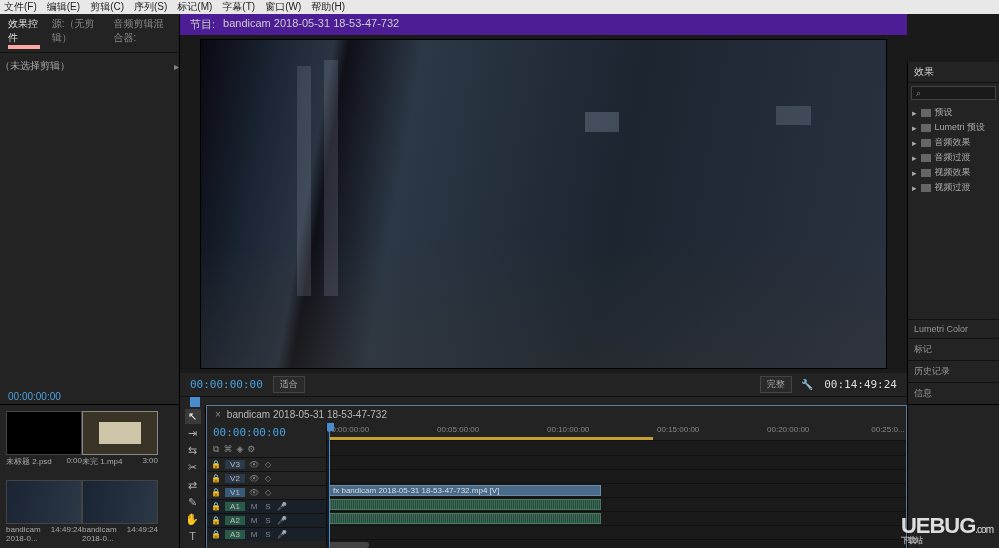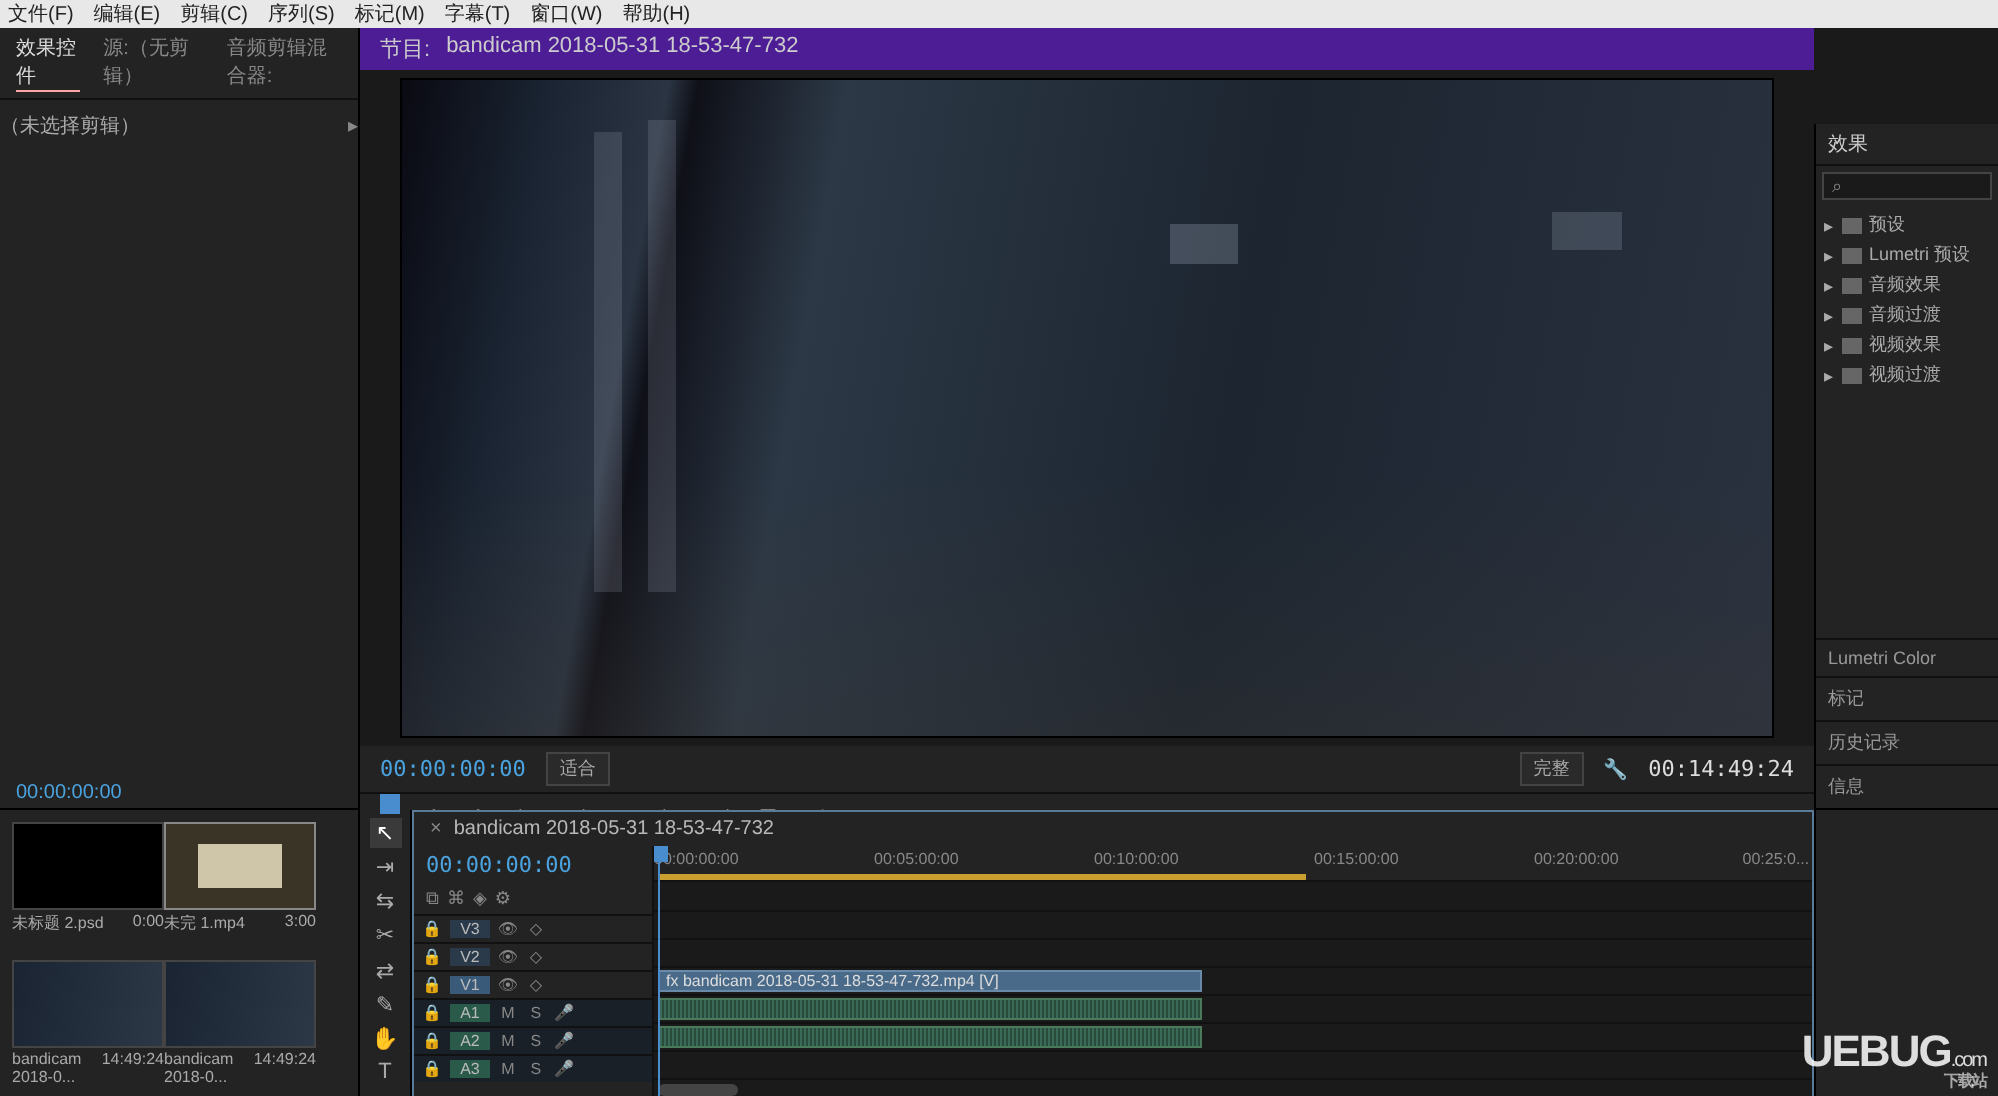--- a/index.html
+++ b/index.html
@@ -3,21 +3,21 @@
 <meta charset="utf-8">
 <style>
 * { margin: 0; padding: 0; box-sizing: border-box; font-family: "Microsoft YaHei", Arial, sans-serif; }
 body { background: #1a1a1a; color: #b8b8b8; font-size: 10px; width: 999px; height: 548px; overflow: hidden; position: relative; }
 .menubar { background: #e8e8e8; color: #222; height: 14px; display: flex; align-items: center; padding: 0 4px; gap: 10px; font-size: 10px; }
 .menubar span { cursor: pointer; }
 .main { display: flex; height: 390px; }
 .left-col { width: 180px; display: flex; flex-direction: column; border-right: 1px solid #000; }
 .panel-tabs { display: flex; gap: 12px; padding: 3px 8px; font-size: 10px; background: #232323; border-bottom: 1px solid #111; }
 .panel-tabs .tab { color: #888; cursor: pointer; }
-.panel-tabs .tab.active { color: #ddd; border-bottom: 1px solid #fca5a5; }
+.panel-tabs .tab.active { color: #ddd; border-bottom: 4px solid #fca5a5; }
 .effect-controls { flex: 1; background: #232323; padding: 4px 0; font-size: 10px; }
 .ec-row { display: flex; justify-content: space-between; align-items: center; padding: 2px 0; color: #aaa; }
 .ec-arrow { color: #888; }
 .tc-left { padding: 2px 8px; color: #4aa3df; font-size: 10px; background: #232323; }
 .center-col { flex: 1; display: flex; flex-direction: column; background: #1e1e1e; }
 .monitor-header { padding: 3px 10px; font-size: 11px; color: #ccc; background: #4c1d95; display: flex; gap: 8px; }
 .monitor-body { flex: 1; display: flex; align-items: center; justify-content: center; background: #1a1a1a; padding: 4px 20px; }
 .video-preview { width: 100%; height: 330px; background: linear-gradient(100deg, #0a0a12 0%, #1a2432 10%, #2a3442 18%, #0f1018 20%, #2c3846 30%, #1c2530 60%, #2a3240 100%); position: relative; border: 1px solid #000; }
 .video-preview::before { content: ""; position: absolute; bottom: 0; left: 0; right: 0; height: 40%; background: linear-gradient(to bottom, transparent, rgba(60,55,50,0.3)); }
 .light-slit { position: absolute; background: rgba(200,210,230,0.15); }
@@ -68,21 +68,21 @@
 .tl-yellow { position: absolute; top: 14px; left: 2px; height: 3px; background: #c9a030; }
 .tl-playhead { position: absolute; left: 2px; top: 0; bottom: 0; width: 1px; background: #4a8dcf; z-index: 5; }
 .tl-playhead::before { content: ""; position: absolute; top: 0; left: -4px; width: 9px; height: 8px; background: #4a8dcf; }
 .track-lane { height: 14px; border-top: 1px solid #111; position: relative; }
 .clip { position: absolute; top: 1px; bottom: 1px; left: 2px; background: #4a6a8a; border: 1px solid #6a8aaa; font-size: 8px; color: #ddd; padding: 0 3px; overflow: hidden; white-space: nowrap; }
 .clip.audio { background: #2a4a3a; background-image: repeating-linear-gradient(90deg, #3a6a5a 0 1px, transparent 1px 2px); border-color: #4a7a5a; }
 .tl-scroll { height: 10px; background: #1a1a1a; border-top: 1px solid #111; position: relative; }
 .tl-scroll-thumb { position: absolute; left: 2px; width: 40px; height: 6px; top: 2px; background: #444; border-radius: 3px; }
 .watermark { position: absolute; right: 6px; bottom: 2px; font-size: 22px; font-weight: bold; color: rgba(255,255,255,0.85); letter-spacing: -1px; }
 .watermark small { font-size: 10px; font-weight: normal; }
-.watermark .sub { font-size: 8px; display: block; text-align: right; color: rgba(255,255,255,0.6); margin-top: -4px; }
+.watermark .sub { font-size: 8px; display: block; color: rgba(255,255,255,0.6); margin-top: -4px; }
 </style>
 </head>
 <body>
 
 <div class="menubar">
   <span>文件(F)</span>
   <span>编辑(E)</span>
   <span>剪辑(C)</span>
   <span>序列(S)</span>
   <span>标记(M)</span>

